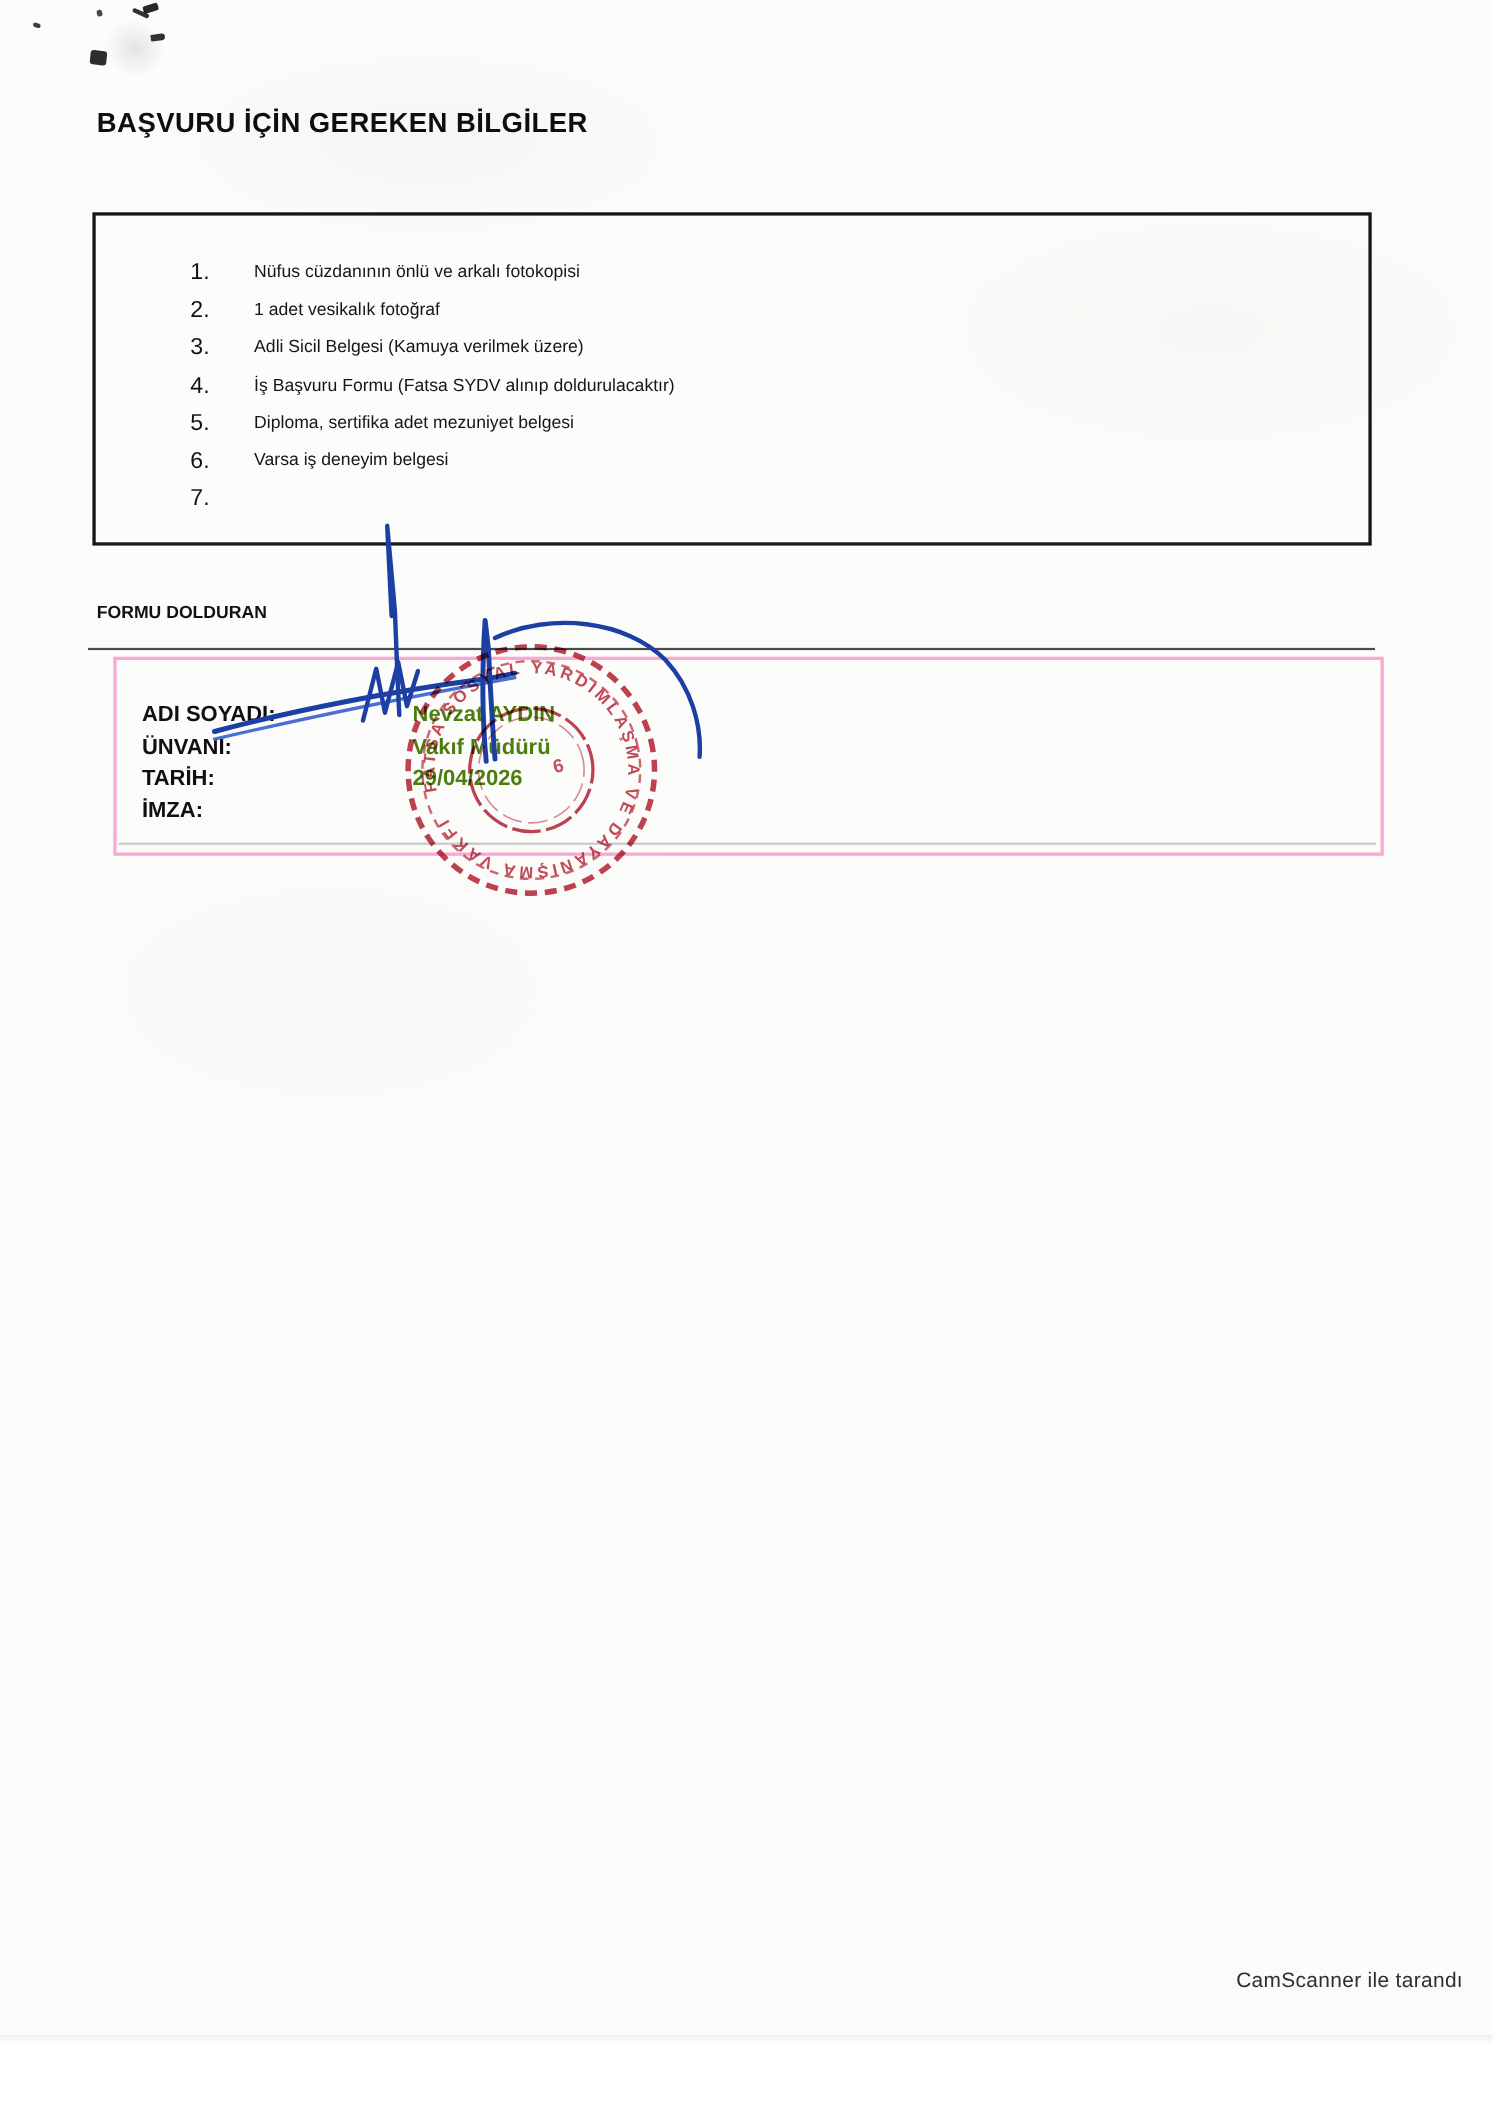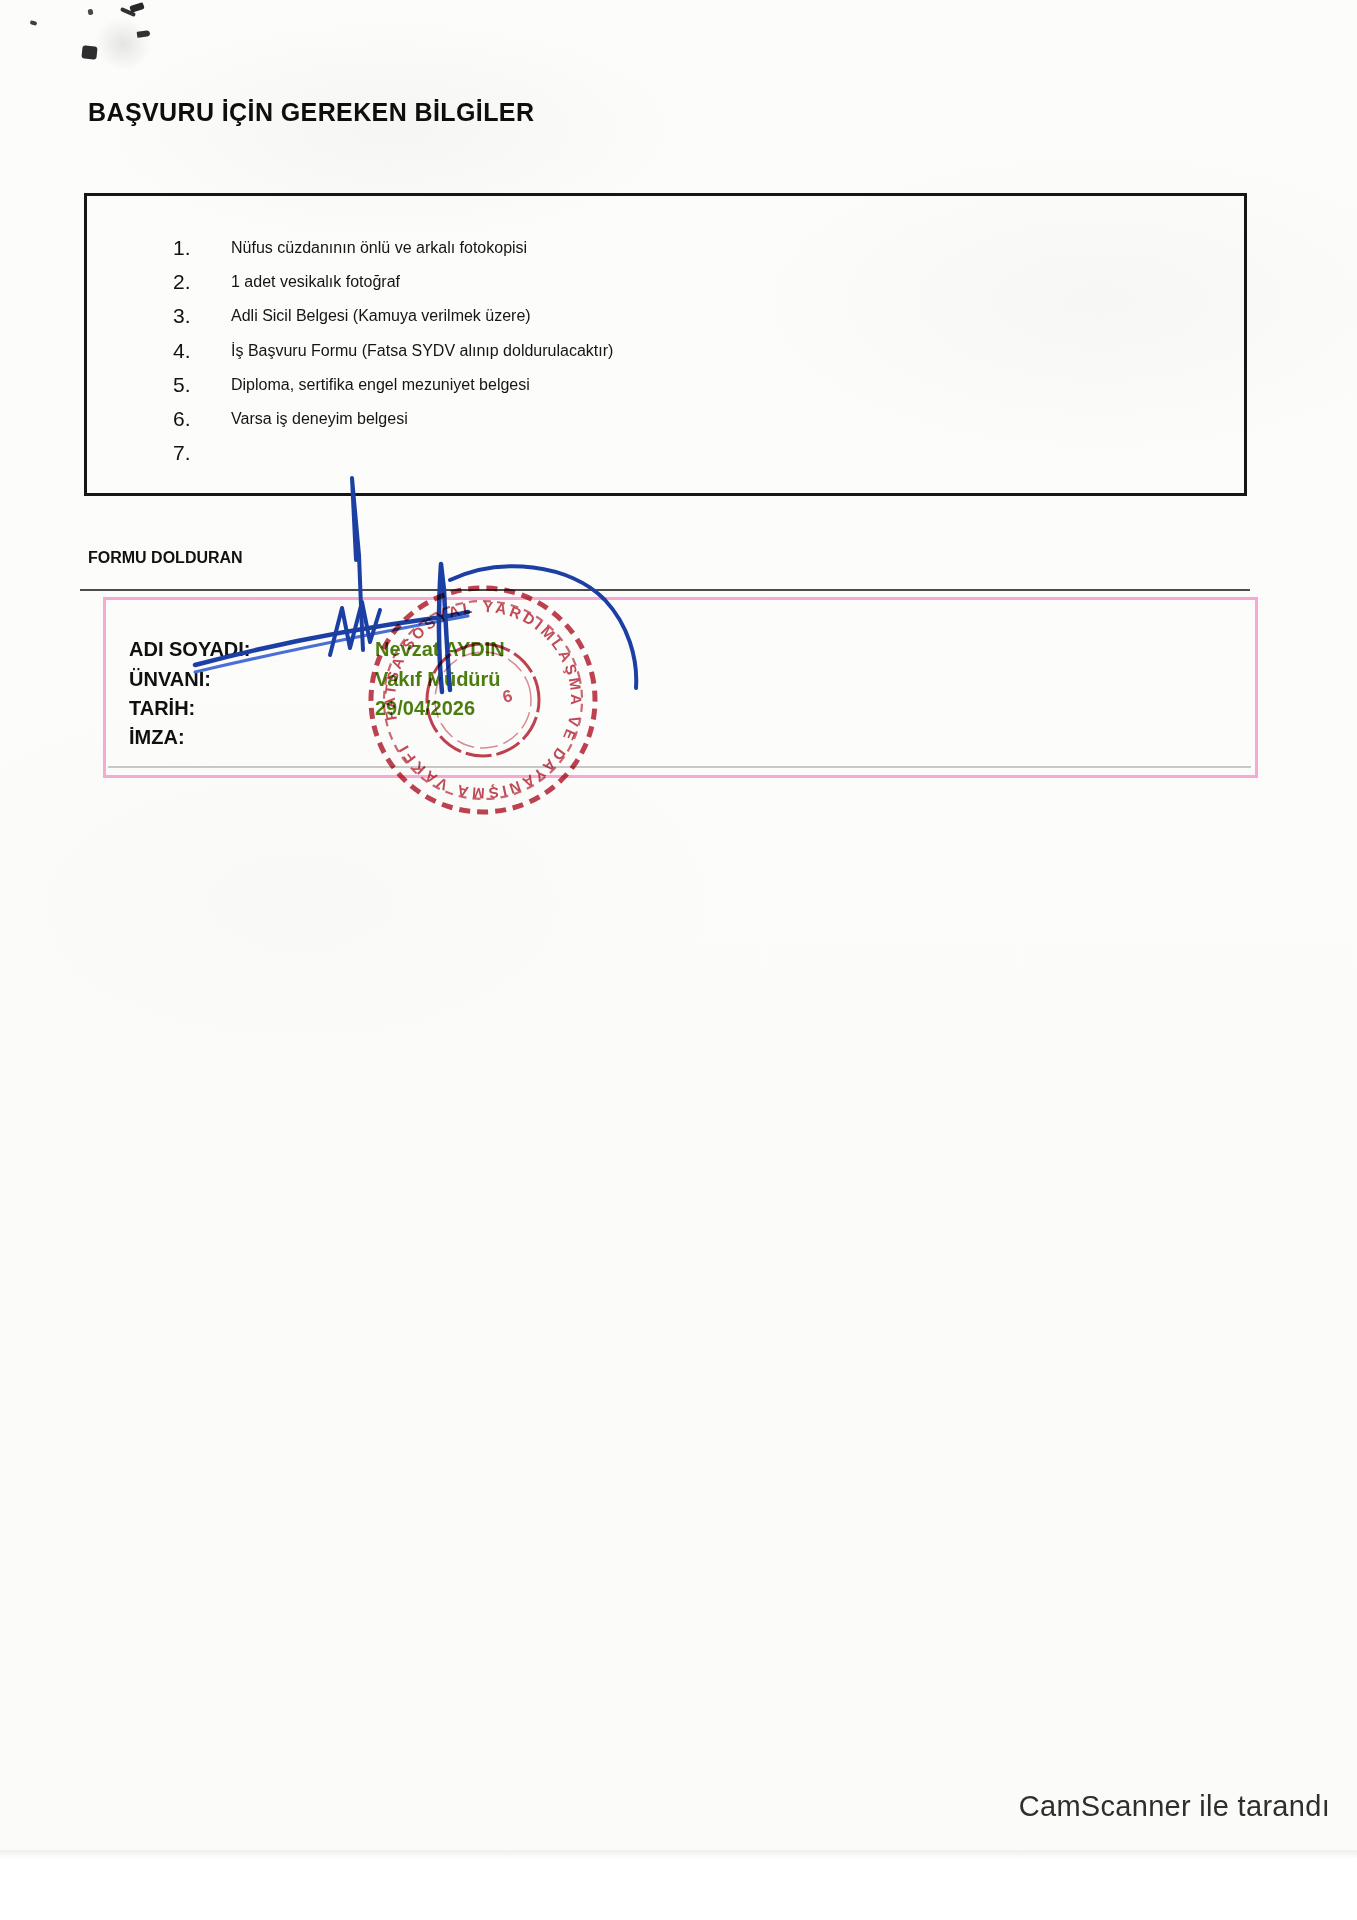--- a/index.html
+++ b/index.html
@@ -78,21 +78,21 @@
     pointer-events:none;
   }
   .stamp{
     position:absolute;left:353px;top:570px;width:260px;height:260px;
     mix-blend-mode:multiply;opacity:.85;
     pointer-events:none;
   }
   .stamp text{font-family:"Liberation Sans", sans-serif;}
   .footer-note{
     position:absolute;right:27px;top:1790px;
-    font-size:29px;color:#2e2e2e;letter-spacing:0.3px;
+    font-size:19px;color:#2e2e2e;letter-spacing:0.3px;
   }
   
   .ink{position:absolute;background:#1c1c1c;border-radius:2px;}
   .ink.m1{left:30px;top:21px;width:7px;height:4px;transform:rotate(18deg);opacity:.85;}
   .ink.m2{left:88px;top:9px;width:5px;height:6px;transform:rotate(-12deg);opacity:.8;}
   .ink.m3a{left:120px;top:10px;width:16px;height:4px;transform:rotate(24deg);opacity:.9;}
   .ink.m3b{left:130px;top:4px;width:14px;height:7px;transform:rotate(-18deg);opacity:.95;}
   .ink.m4{left:137px;top:31px;width:13px;height:6px;transform:rotate(-8deg);opacity:.9;border-radius:1px 4px 4px 1px;}
   .ink.m5{left:82px;top:46px;width:15px;height:13px;transform:rotate(6deg);opacity:.92;border-radius:3px;}
   .smudge{
@@ -130,21 +130,21 @@
       <li class="req-item">
         <span class="req-num">3.</span>
         <span class="req-text">Adli Sicil Belgesi (Kamuya verilmek üzere)</span>
       </li>
       <li class="req-item">
         <span class="req-num">4.</span>
         <span class="req-text">İş Başvuru Formu (Fatsa SYDV alınıp doldurulacaktır)</span>
       </li>
       <li class="req-item">
         <span class="req-num">5.</span>
-        <span class="req-text">Diploma, sertifika engel mezuniyet belgesi</span>
+        <span class="req-text">Diploma, sertifika adet mezuniyet belgesi</span>
       </li>
       <li class="req-item">
         <span class="req-num">6.</span>
         <span class="req-text">Varsa iş deneyim belgesi</span>
       </li>
       <li class="req-item">
         <span class="req-num">7.</span>
       </li>
     </ul>
   </div>

